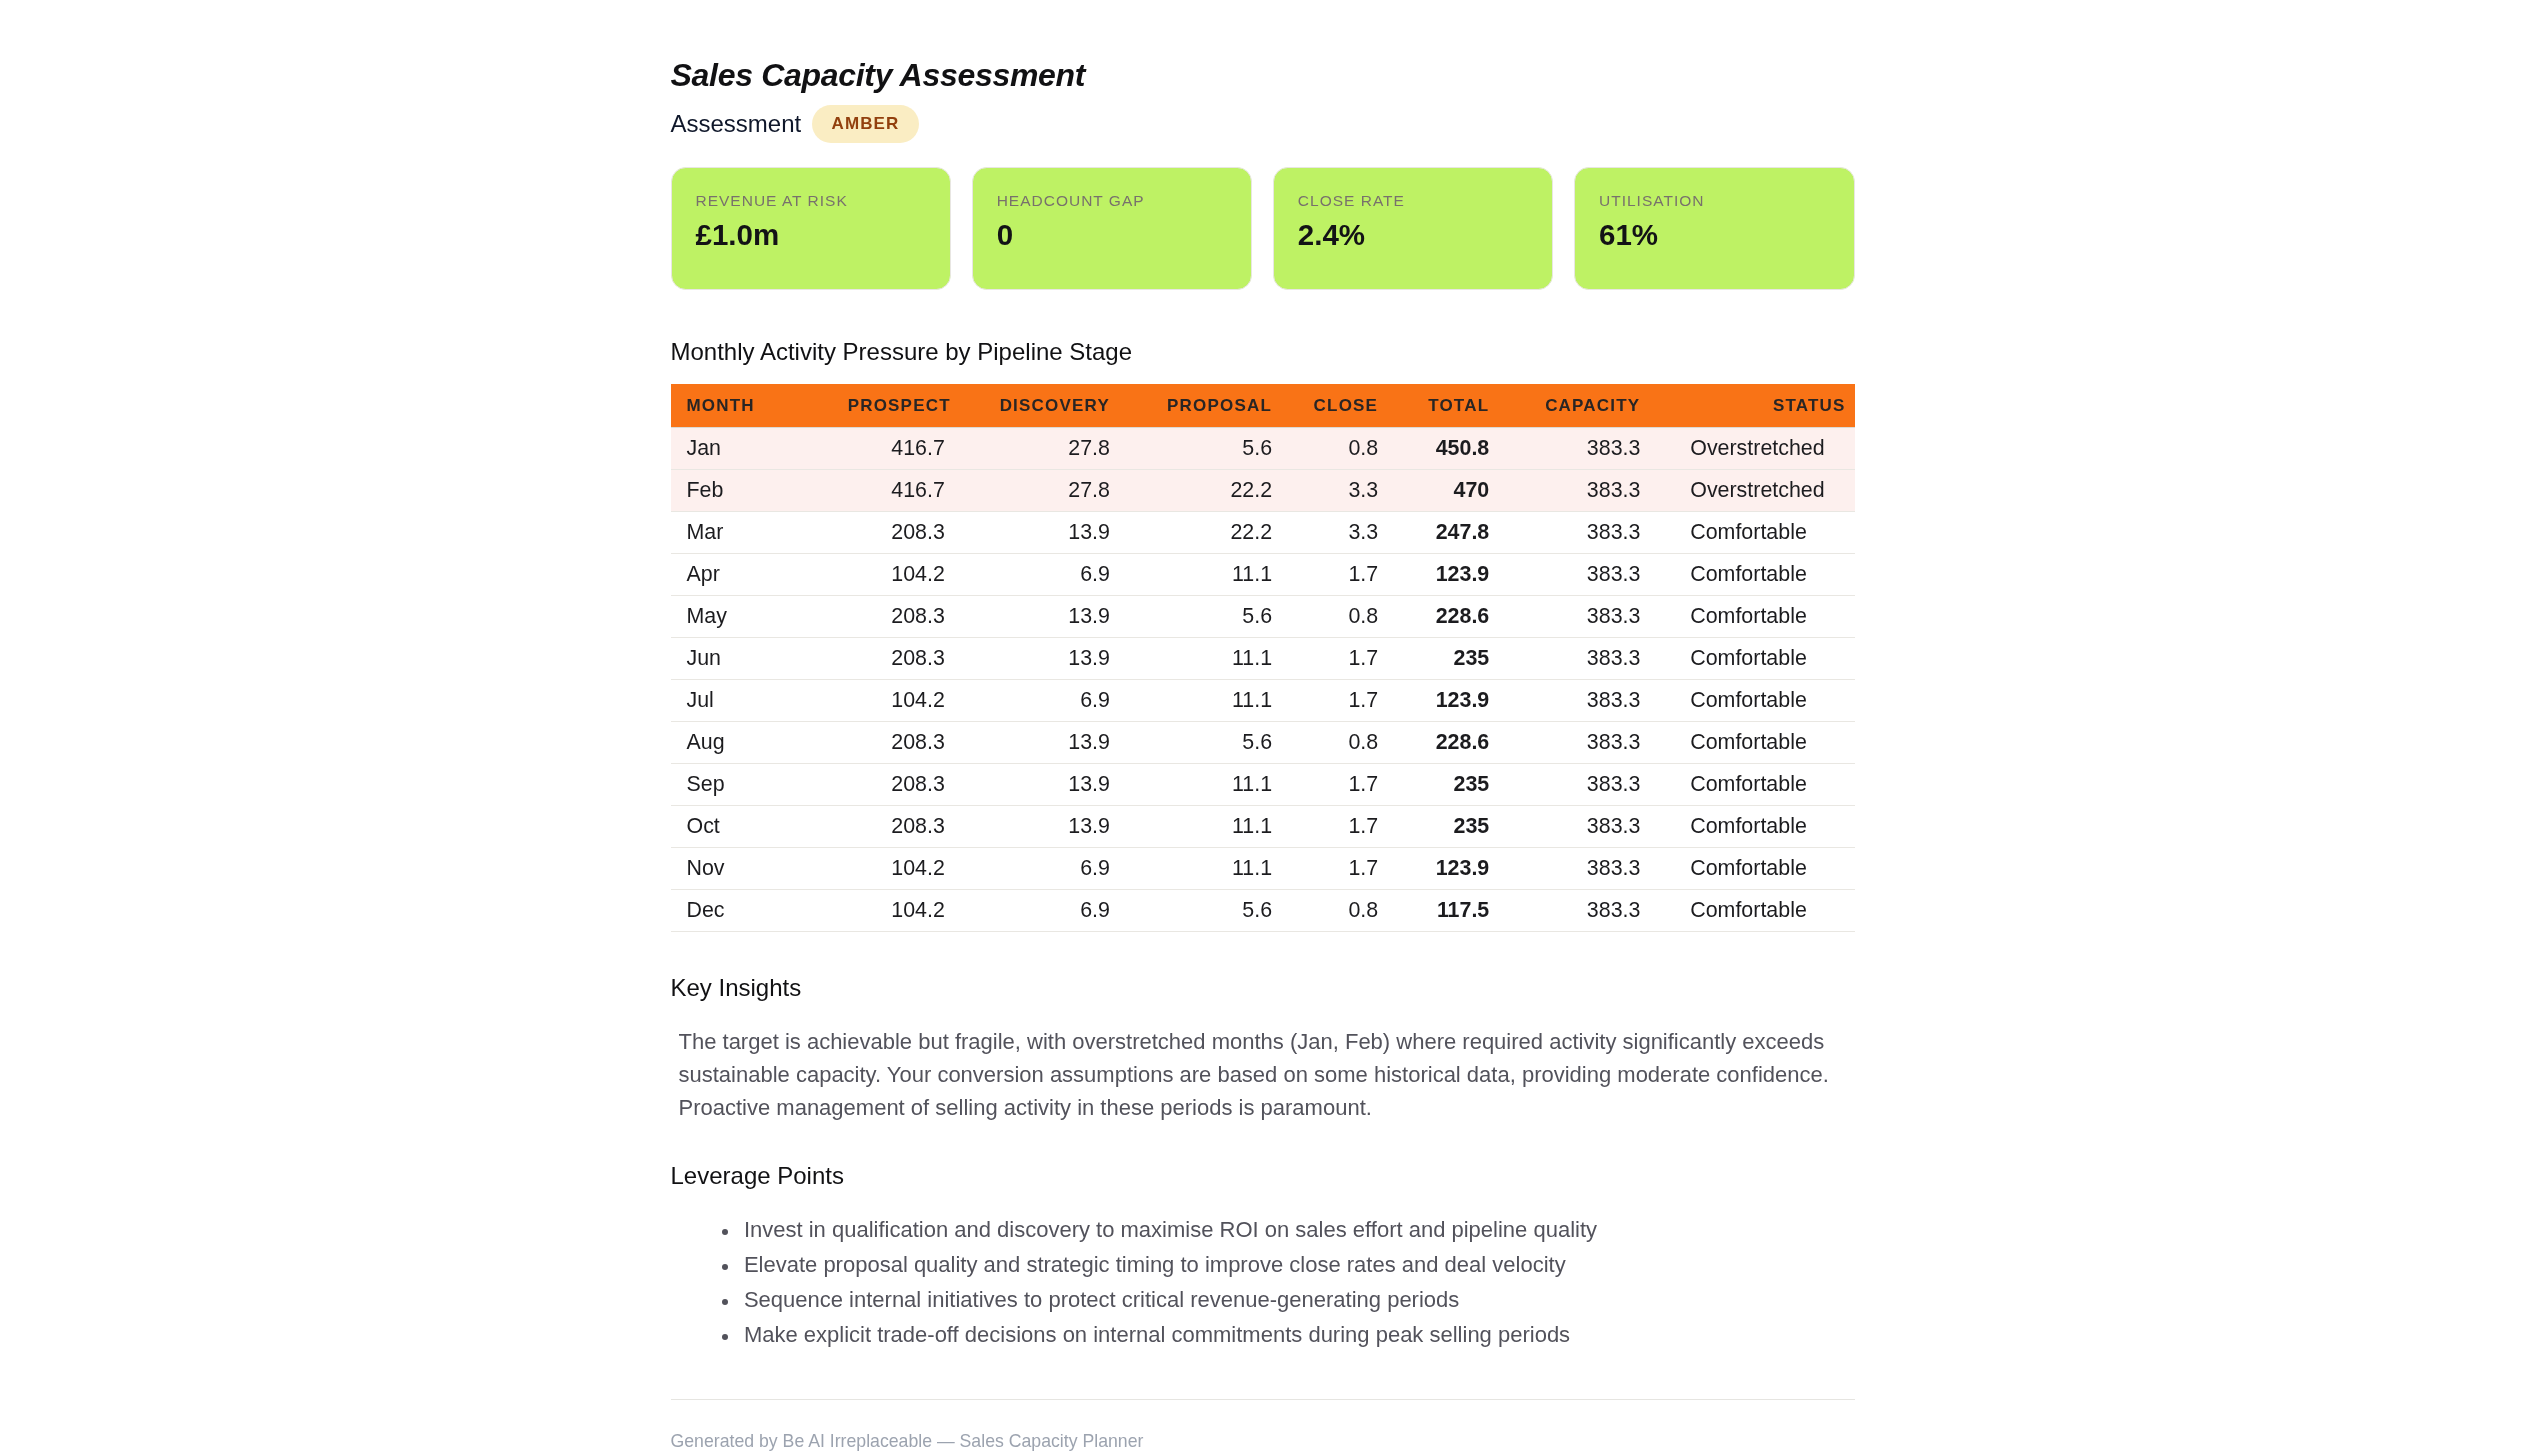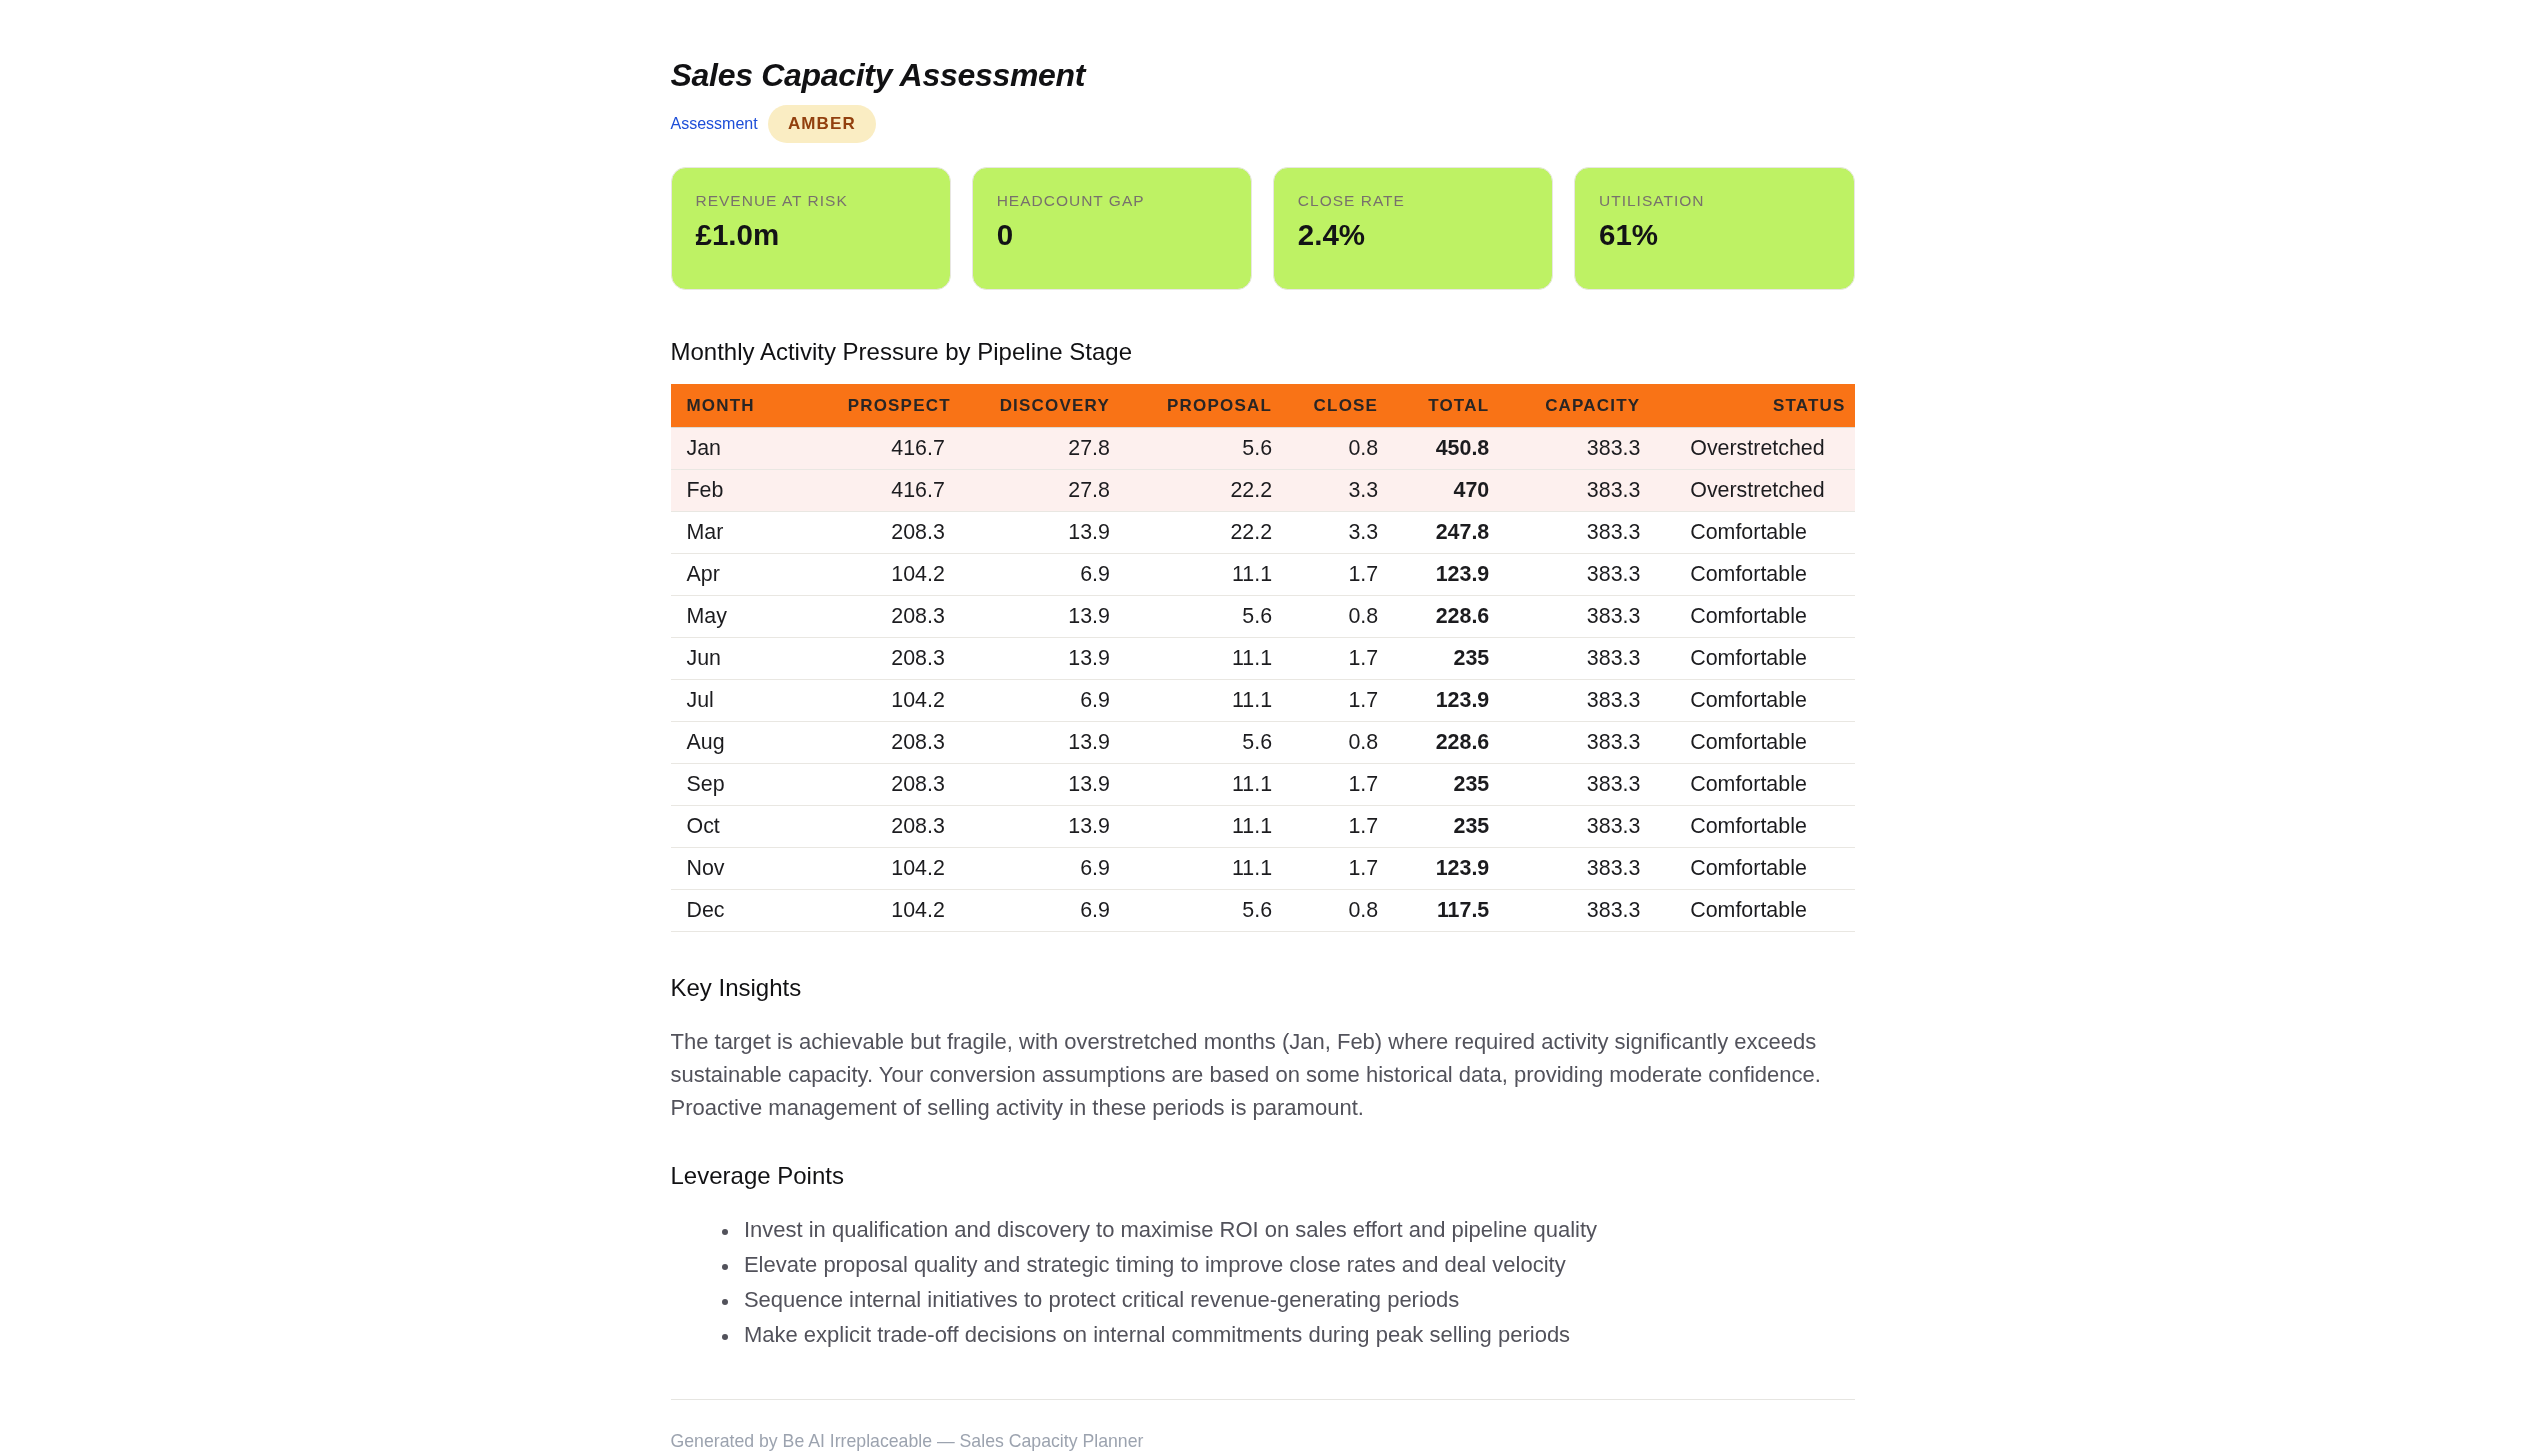--- a/index.html
+++ b/index.html
@@ -11,21 +11,21 @@
     color: #18181b;
     overflow: hidden;
   }
   .container { width: 1184px; margin: 0 auto; padding-top: 56px; }
 
   .page-title {
     margin: 0; font-size: 32px; line-height: 39px;
     font-weight: 700; color: #111113; letter-spacing: -0.3px; font-style: italic;
   }
   .subtitle-row { display: flex; align-items: center; gap: 10.3px; margin-top: 9.6px; height: 38px; }
-  .subtitle { font-size: 16px; color: #1d4ed8; }
+  .subtitle { font-size: 24px; color: #0f172a; }
   .badge {
     display: inline-flex; align-items: center;
     background: #faedc3; color: #92400e;
     font-size: 17px; font-weight: 700; letter-spacing: 1.1px;
     height: 38px; padding: 0 20px; border-radius: 738px;
   }
 
   .stats { display: flex; gap: 20.7px; margin-top: 24px; }
   .stat-card {
     width: 281px; height: 123px;
@@ -54,21 +54,21 @@
     height: 42px; text-align: right; padding: 0 8.9px 0 0;
     border-bottom: 1.5px solid #e9e7e2; color: #1c1c1f;
   }
   table.pressure tbody td.c-month { text-align: left; padding: 0 0 0 16px; }
   table.pressure tbody td.c-total { font-weight: 700; }
   table.pressure tbody td.c-status { text-align: left; padding: 0 0 0 41px; }
   tr.row-alert td { background: #fdf0ee; border-bottom-color: #efe2df; }
 
   .mt-insights { margin-top: 41px; }
   .insights-body {
-    margin: 22px 0 0; font-size: 22px; line-height: 33px; color: #52525b;
+    margin: 22px 8px 0; font-size: 22px; line-height: 33px; color: #52525b;
     width: 1184px;
   }
   .mt-leverage { margin-top: 37px; }
   ul.leverage-list { margin: 22px 0 0; padding: 0 0 0 69px; }
   ul.leverage-list li {
     font-size: 22px; line-height: 35px; color: #52525b; padding-left: 4.4px;
   }
   ul.leverage-list li::marker { color: #52525b; font-size: 19px; }
 
   hr.footer-divider { border: none; border-top: 1.5px solid #e6e5e1; margin: 47px 0 0; }

